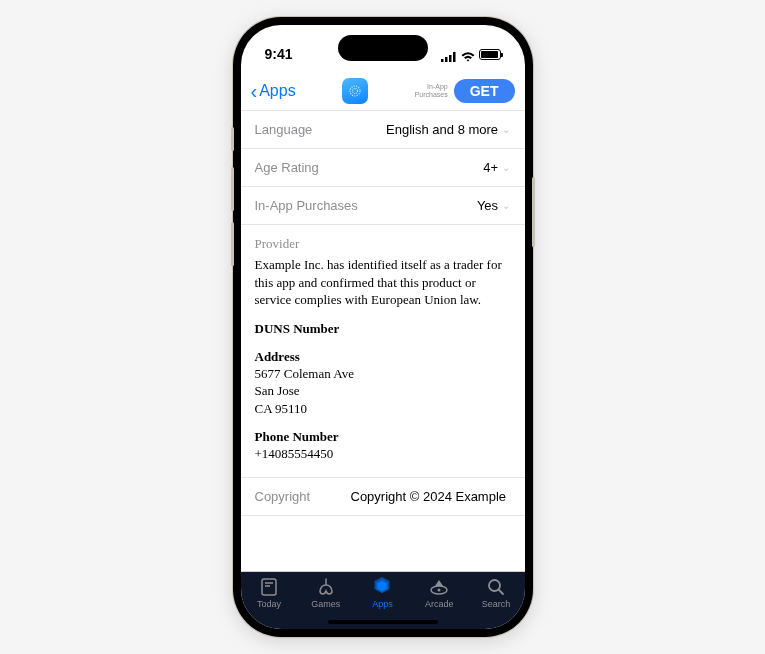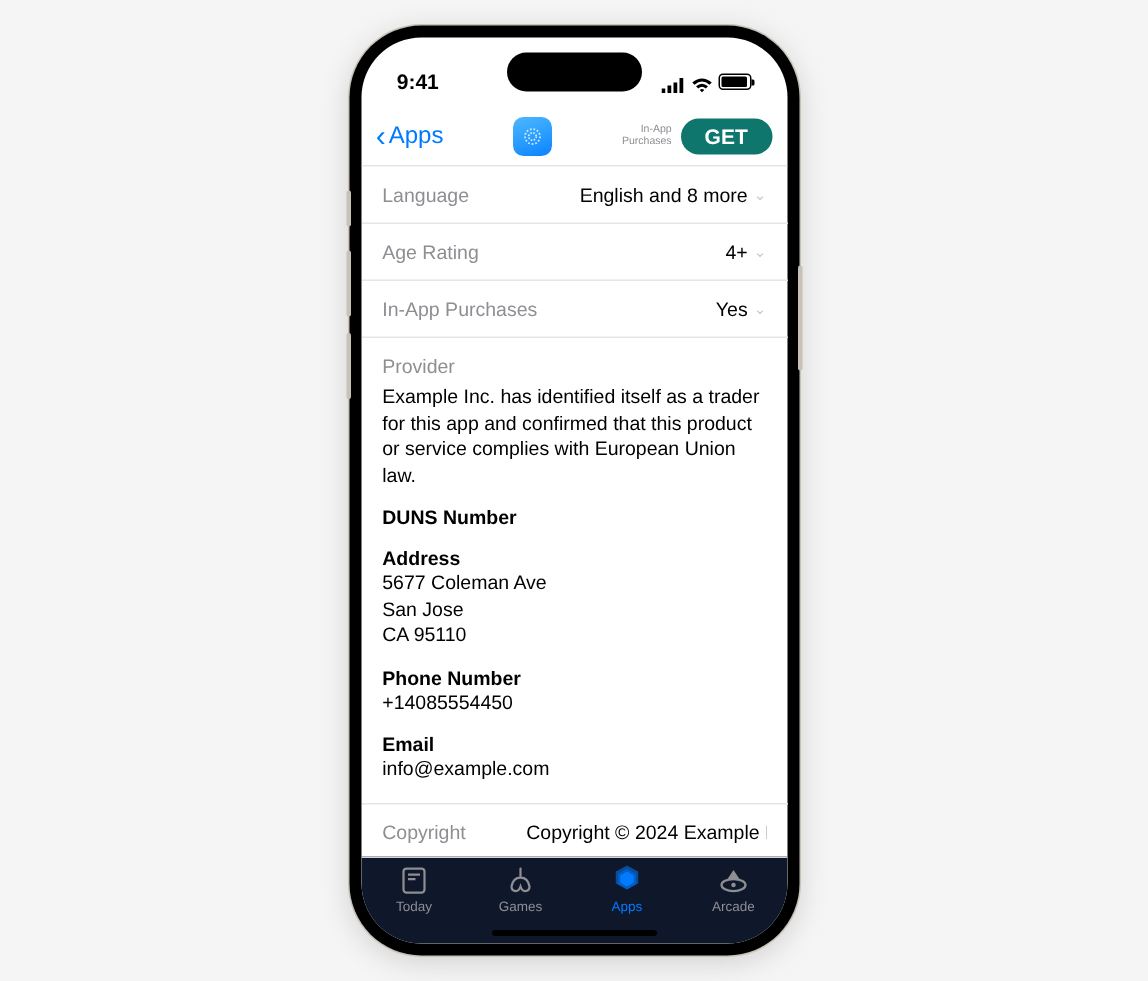--- a/index.html
+++ b/index.html
@@ -83,21 +83,21 @@
   .app-icon-small {
     width: 26px; height: 26px;
     background: linear-gradient(160deg,#4db8ff,#0a84ff);
     border-radius: 7px;
     display:flex; align-items:center; justify-content:center;
   }
   .app-icon-small svg { width:16px; height:16px; }
   .nav-right { display:flex; align-items:center; gap:6px; }
   .iap-note { font-size:7px; color:#8e8e93; text-align:right; line-height:1.1; }
   .get-btn {
-    background:#0f766e; color:#fff; font-size:14px; font-weight:600;
+    background:#3b82f6; color:#fff; font-size:14px; font-weight:600;
     border:none; border-radius:14px; padding:4px 16px; cursor:pointer;
   }
 
   .content {
     flex:1; overflow-y:auto; overflow-x:hidden;
     font-size:13px;
   }
   .content::-webkit-scrollbar { display:none; }
 
   .row {
@@ -106,20 +106,21 @@
     border-bottom: 0.5px solid #e5e5e5;
     text-align: center;
   }
   .row-label { color:#8e8e93; }
   .row-value { color:#000; display:flex; align-items:center; gap:4px; }
   .chev-down { color:#c7c7cc; font-size:10px; }
 
   .section {
     padding: 11px 14px 14px;
     border-bottom: 0.5px solid #e5e5e5;
+    font-family: Liberation Serif, serif;
   }
   .section-title { color:#8e8e93; margin-bottom:4px; }
   .section-text { color:#000; line-height:1.35; }
   .info-block { margin-top:12px; }
   .info-label { font-weight:600; color:#000; }
   .info-value { color:#000; line-height:1.35; }
 
   .tab-bar {
     height: 58px;
     display:flex;
@@ -234,24 +235,20 @@
           <div class="info-value">5677 Coleman Ave</div>
           <div class="info-value">San Jose</div>
           <div class="info-value">CA 95110</div>
         </div>
 
         <div class="info-block">
           <div class="info-label">Phone Number</div>
           <div class="info-value">+14085554450</div>
         </div>
 
-        <div class="info-block">
-          <div class="info-label">Email</div>
-          <div class="info-value">info@example.com</div>
-        </div>
       </div>
 
       <div class="row">
         <span class="row-label">Copyright</span>
         <span class="row-value" style="max-width:160px; overflow:hidden; white-space:nowrap;">
           <span>Copyright © 2024 Example I</span>
 
         </span>
       </div>
 
@@ -289,17 +286,26 @@
       <div class="tab">
         <span class="tab-icon">
           <svg width="20" height="20" viewBox="0 0 20 20">
               <ellipse cx="10" cy="13" rx="8" ry="4" fill="none" stroke="#8e8e93" stroke-width="1.5"></ellipse>
               <path d="M10 3 L14 9 L6 9 Z" fill="#8e8e93"></path>
               <circle cx="10" cy="13" r="1.5" fill="#8e8e93"></circle>
             </svg>
         </span>
         <span>Arcade</span>
       </div>
+      <div class="tab">
+        <span class="tab-icon">
+          <svg width="20" height="20" viewBox="0 0 20 20">
+              <circle cx="8.5" cy="8.5" r="5.5" fill="none" stroke="#8e8e93" stroke-width="1.8"></circle>
+              <line x1="13" y1="13" x2="17" y2="17" stroke="#8e8e93" stroke-width="1.8" stroke-linecap="round"></line>
+            </svg>
+        </span>
+        <span>Search</span>
+      </div>
     </div>
 
     <div class="home-indicator"></div>
   </div>
 </div>
 
 </body></html>

